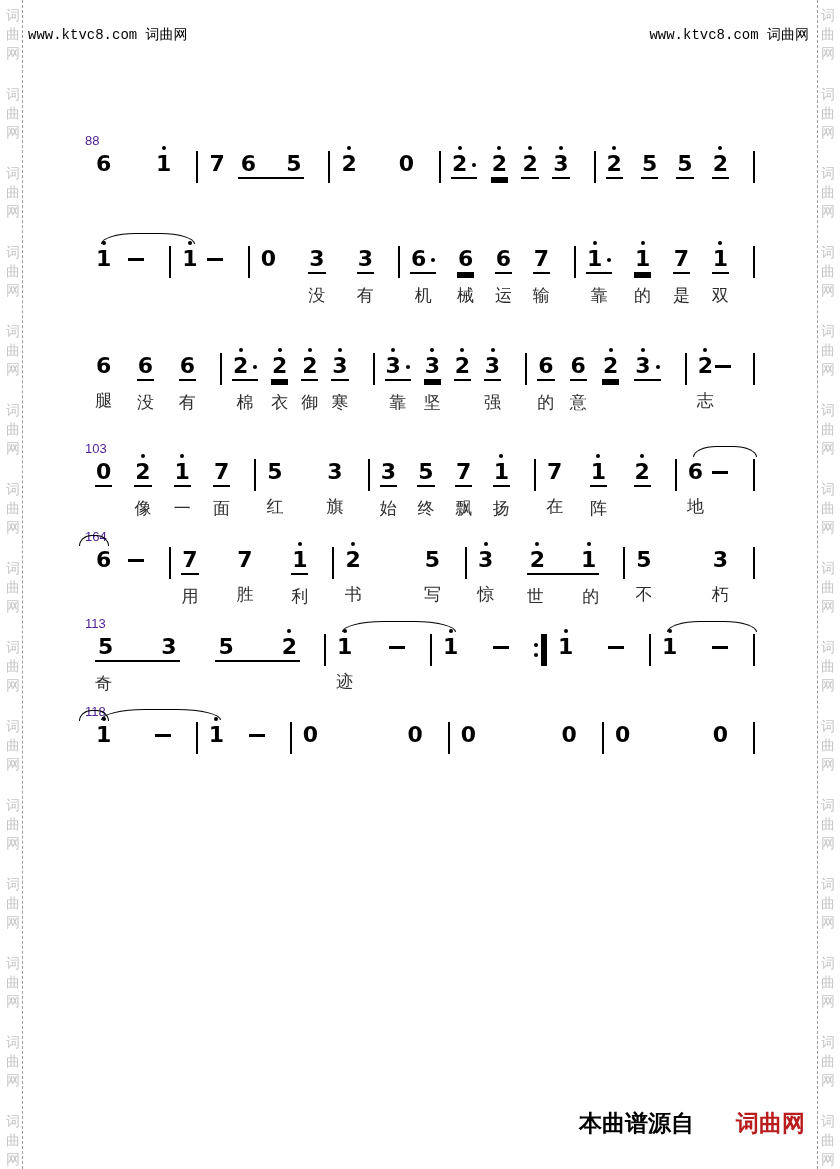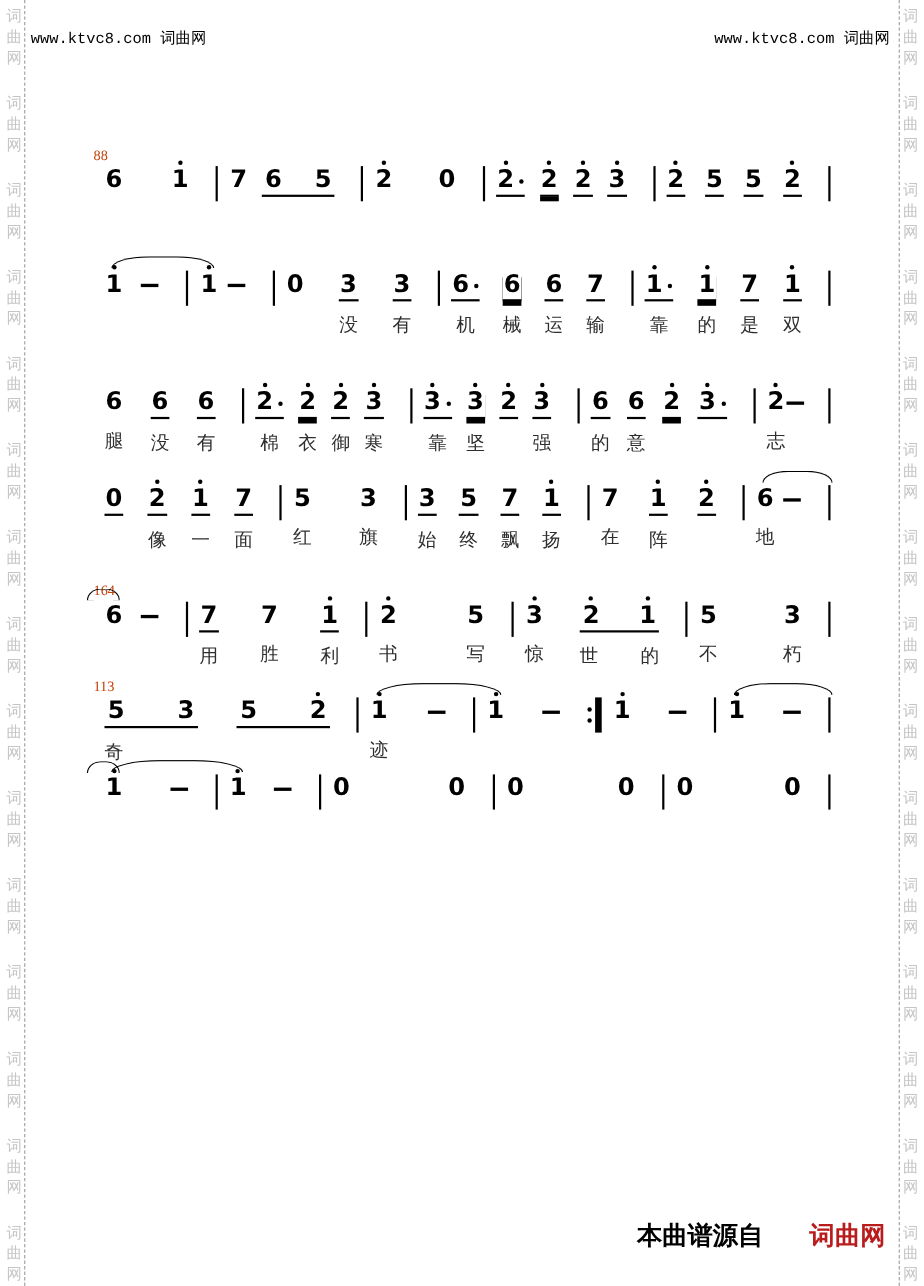--- a/index.html
+++ b/index.html
@@ -15,21 +15,21 @@
   .dashed{position:absolute;top:0;bottom:0;width:0;border-left:1px dashed #9b9b9b;}
   .dashed.left{left:22px;}
   .dashed.right{left:817px;}
   
   .hdr{position:absolute;top:26px;font-family:"Liberation Mono","DejaVu Sans Mono",monospace;
        font-size:14px;color:#000;white-space:nowrap;}
   .hdr.left{left:28px;}
   .hdr.right{right:31px;}
   
   .mline{position:absolute;left:85px;width:670px;}
-  .mnum{font-family:Liberation Serif, serif;font-size:13px;color:#c2410c;height:16px;margin-bottom:2px;}
+  .mnum{font-family:Liberation Sans, sans-serif;font-size:13px;color:#4c1d95;height:16px;margin-bottom:2px;}
   .notesrow{display:flex;align-items:flex-start;position:relative;}
   .measure{display:flex;justify-content:space-between;align-items:flex-start;
            box-sizing:border-box;padding:2px 24px 0 10px;min-width:0;}
   .cell{display:flex;flex-direction:column;align-items:center;}
   .nwrap{position:relative;display:inline-flex;align-items:flex-start;padding:0 1px 2px;}
   .nwrap.u1{border-bottom:2px solid #000;}
   .nwrap.u2{border-bottom:2px solid #000;box-shadow:0 4px 0 0 #000;}
   .beam{justify-content:space-between;padding:0 2px 2px;}
   .beam .nwrap{border:none;box-shadow:none;padding:0 1px;}
   .digit{font-family:"DejaVu Sans",sans-serif;font-weight:bold;font-size:22px;line-height:22px;
@@ -540,20 +540,21 @@
             <div class="cell">
               <span class="nwrap">
                 <span class="dashnote"></span>
               </span>
             </div>
           </div>
           <div class="bar"></div>
         </div>
       </div>
       <div class="mline" style="top: 441px;">
+        <div class="mnum">103</div>
         <div class="notesrow">
           <div class="measure" style="flex: 0 1 172px;">
             <div class="cell">
               <span class="nwrap u1">
                 <span class="digit">0</span>
               </span>
             </div>
             <div class="cell">
               <span class="nwrap u1">
                 <span class="digit hi">2</span>
@@ -833,20 +834,21 @@
                 <span class="dashnote"></span>
               </span>
             </div>
           </div>
           <div class="bar"></div>
           <div class="arc" style="left: 256.672px; width: 111.938px;"></div>
           <div class="arc" style="left: 581.641px; width: 88.3594px;"></div>
         </div>
       </div>
       <div class="mline" style="top: 704px;">
+        <div class="mnum">118</div>
         <div class="notesrow">
           <div class="measure" style="flex: 0 1 112px;">
             <div class="cell">
               <span class="nwrap">
                 <span class="digit hi">1</span>
               </span>
             </div>
             <div class="cell">
               <span class="nwrap">
                 <span class="dashnote"></span>

